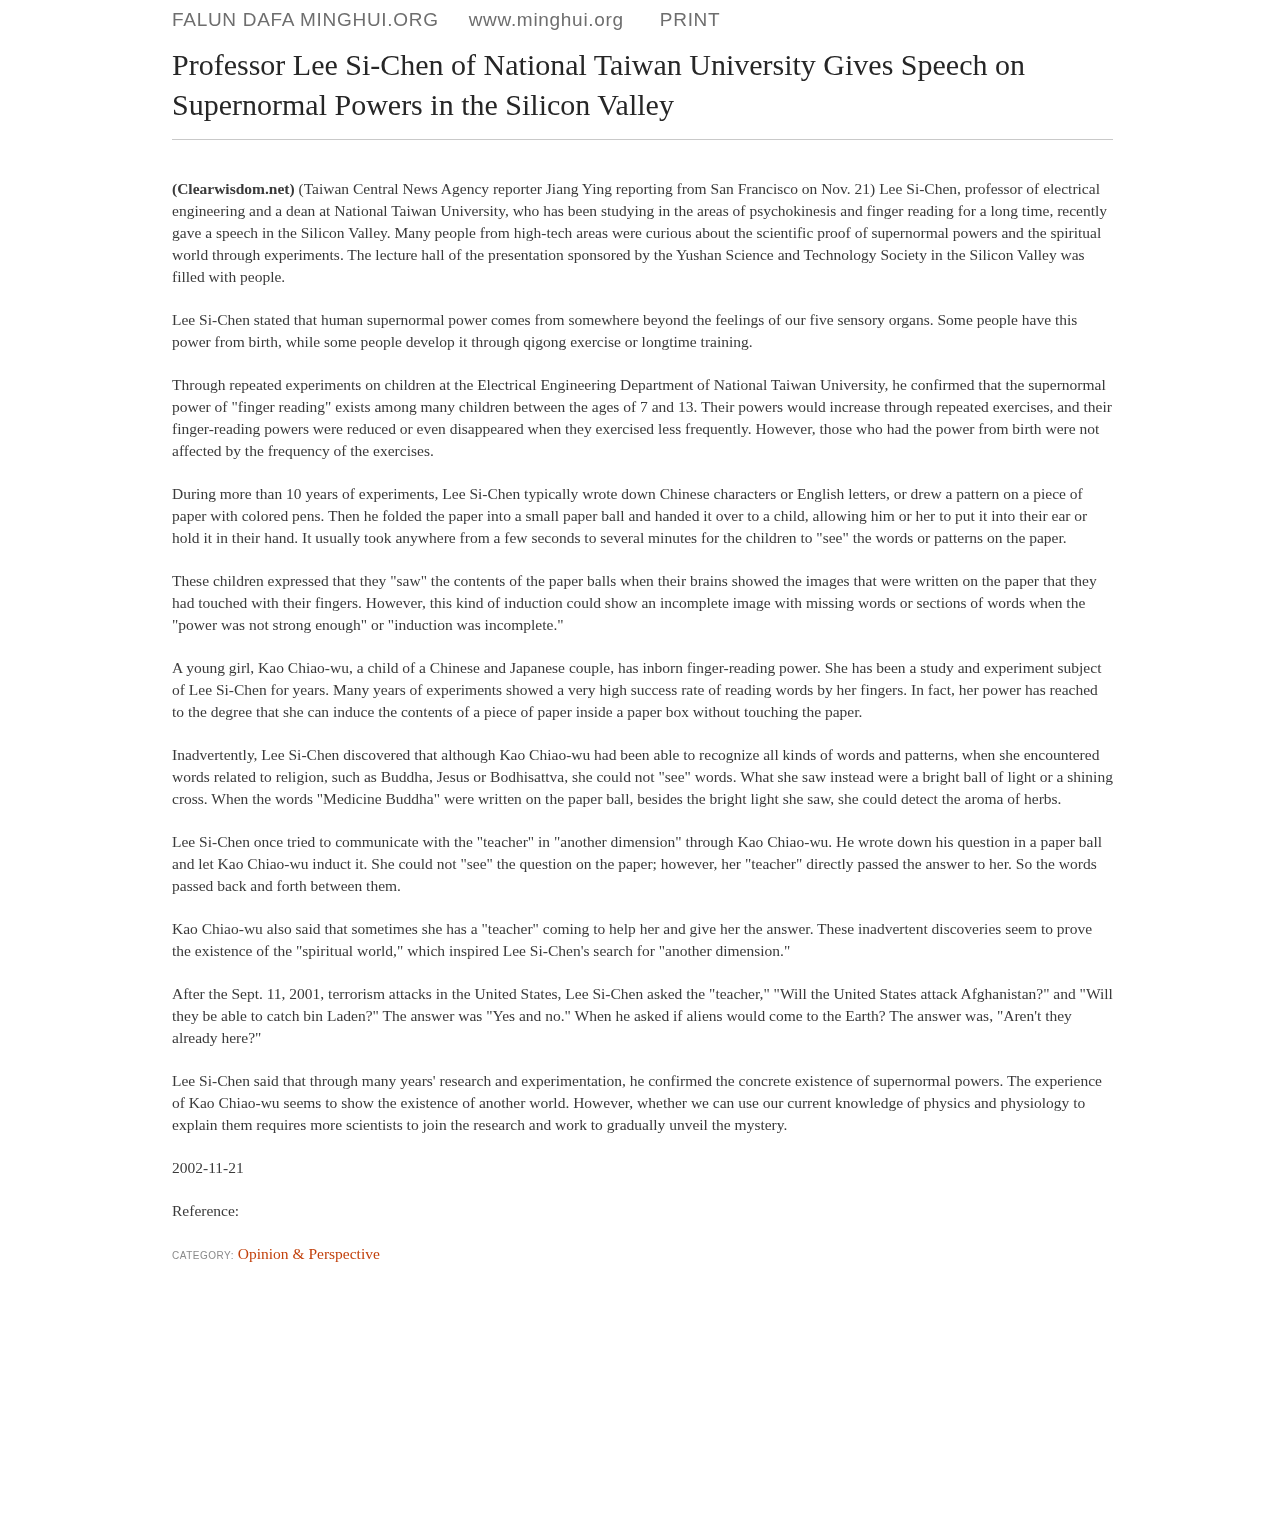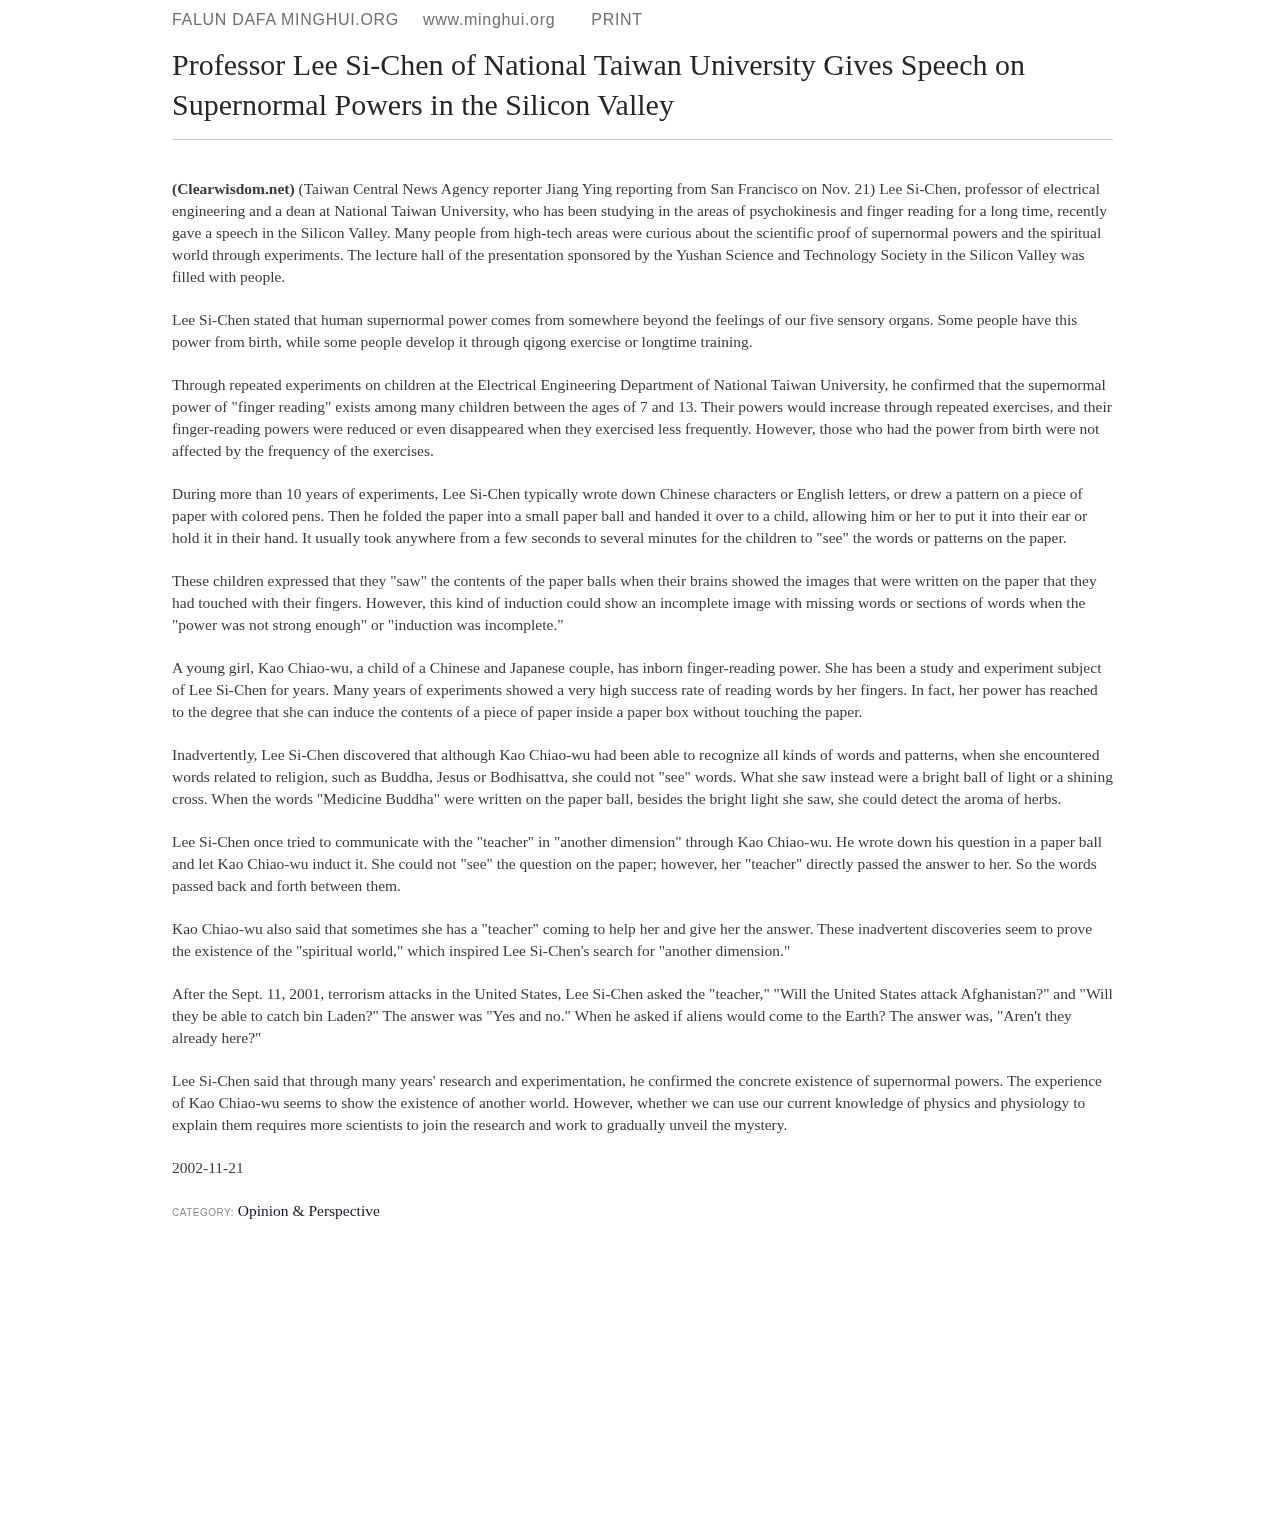--- a/index.html
+++ b/index.html
@@ -13,27 +13,27 @@
     width: 941px;
     margin-left: 172px;
     padding-bottom: 90px;
   }
   
   .top-header {
     padding-top: 11px;
     display: flex;
     align-items: baseline;
     font-family: "Liberation Sans", sans-serif;
-    font-size: 16px;
+    font-size: 19px;
     letter-spacing: 0.7px;
     color: #6e6e6e;
     line-height: 18px;
   }
   .top-header .site-name { cursor: pointer; }
-  .top-header .site-url { margin-left: 24px; cursor: pointer; }
+  .top-header .site-url { margin-left: 30px; cursor: pointer; }
   .top-header .print { margin-left: 36px; cursor: pointer; }
   
   h1.article-title {
     margin-top: 16px;
     max-width: 920px;
     font-size: 30px;
     line-height: 40px;
     font-weight: 400;
     color: #262626;
   }
@@ -67,21 +67,21 @@
     font-size: 15.5px;
     line-height: 22px;
   }
   .category-label {
     font-family: "Liberation Sans", sans-serif;
     font-size: 10px;
     letter-spacing: 0.5px;
     color: #8a8a8a;
   }
   .category-link {
-    color: #0f172a;
+    color: #c2410c;
     text-decoration: none;
     cursor: pointer;
   }
 </style>
 </head>
 <body>
 
 <div class="container">
 
   <div class="top-header">
@@ -101,16 +101,17 @@
     <p>Through repeated experiments on children at the Electrical Engineering Department of National Taiwan University, he confirmed that the supernormal power of "finger reading" exists among many children between the ages of 7 and 13. Their powers would increase through repeated exercises, and their finger-reading powers were reduced or even disappeared when they exercised less frequently. However, those who had the power from birth were not affected by the frequency of the exercises.</p>
     <p>During more than 10 years of experiments, Lee Si-Chen typically wrote down Chinese characters or English letters, or drew a pattern on a piece of paper with colored pens. Then he folded the paper into a small paper ball and handed it over to a child, allowing him or her to put it into their ear or hold it in their hand. It usually took anywhere from a few seconds to several minutes for the children to "see" the words or patterns on the paper.</p>
     <p>These children expressed that they "saw" the contents of the paper balls when their brains showed the images that were written on the paper that they had touched with their fingers. However, this kind of induction could show an incomplete image with missing words or sections of words when the "power was not strong enough" or "induction was incomplete."</p>
     <p>A young girl, Kao Chiao-wu, a child of a Chinese and Japanese couple, has inborn finger-reading power. She has been a study and experiment subject of Lee Si-Chen for years. Many years of experiments showed a very high success rate of reading words by her fingers. In fact, her power has reached to the degree that she can induce the contents of a piece of paper inside a paper box without touching the paper.</p>
     <p>Inadvertently, Lee Si-Chen discovered that although Kao Chiao-wu had been able to recognize all kinds of words and patterns, when she encountered words related to religion, such as Buddha, Jesus or Bodhisattva, she could not "see" words. What she saw instead were a bright ball of light or a shining cross. When the words "Medicine Buddha" were written on the paper ball, besides the bright light she saw, she could detect the aroma of herbs.</p>
     <p>Lee Si-Chen once tried to communicate with the "teacher" in "another dimension" through Kao Chiao-wu. He wrote down his question in a paper ball and let Kao Chiao-wu induct it. She could not "see" the question on the paper; however, her "teacher" directly passed the answer to her. So the words passed back and forth between them.</p>
     <p>Kao Chiao-wu also said that sometimes she has a "teacher" coming to help her and give her the answer. These inadvertent discoveries seem to prove the existence of the "spiritual world," which inspired Lee Si-Chen's search for "another dimension."</p>
     <p>After the Sept. 11, 2001, terrorism attacks in the United States, Lee Si-Chen asked the "teacher," "Will the United States attack Afghanistan?" and "Will they be able to catch bin Laden?" The answer was "Yes and no." When he asked if aliens would come to the Earth? The answer was, "Aren't they already here?"</p>
     <p>Lee Si-Chen said that through many years' research and experimentation, he confirmed the concrete existence of supernormal powers. The experience of Kao Chiao-wu seems to show the existence of another world. However, whether we can use our current knowledge of physics and physiology to explain them requires more scientists to join the research and work to gradually unveil the mystery.</p>
     <p>2002-11-21</p>
+    <p>Reference:</p>
     <p class="category-row"><span class="category-label">CATEGORY:</span> <span class="category-link">Opinion &amp; Perspective</span></p>
   </div>
 
 </div>
 
 </body></html>

